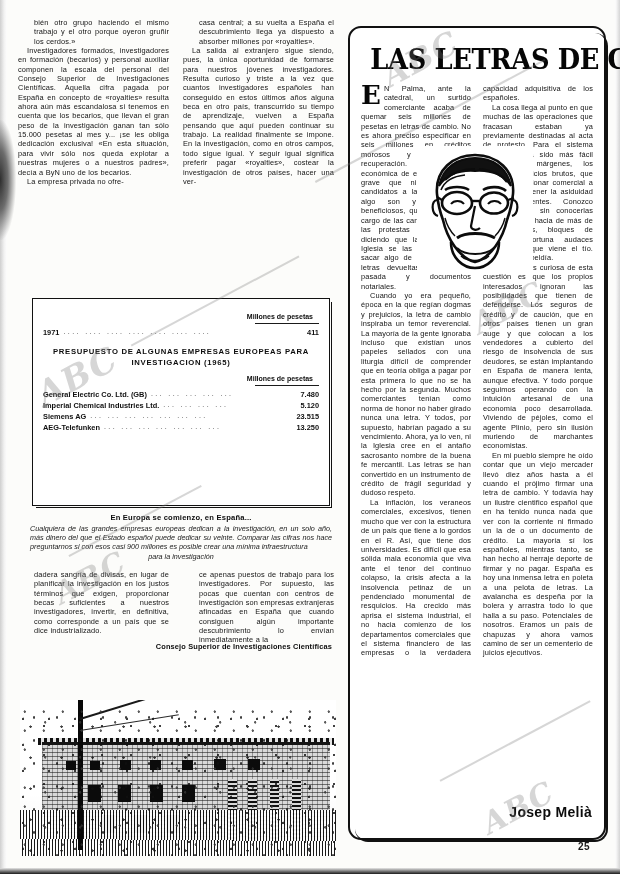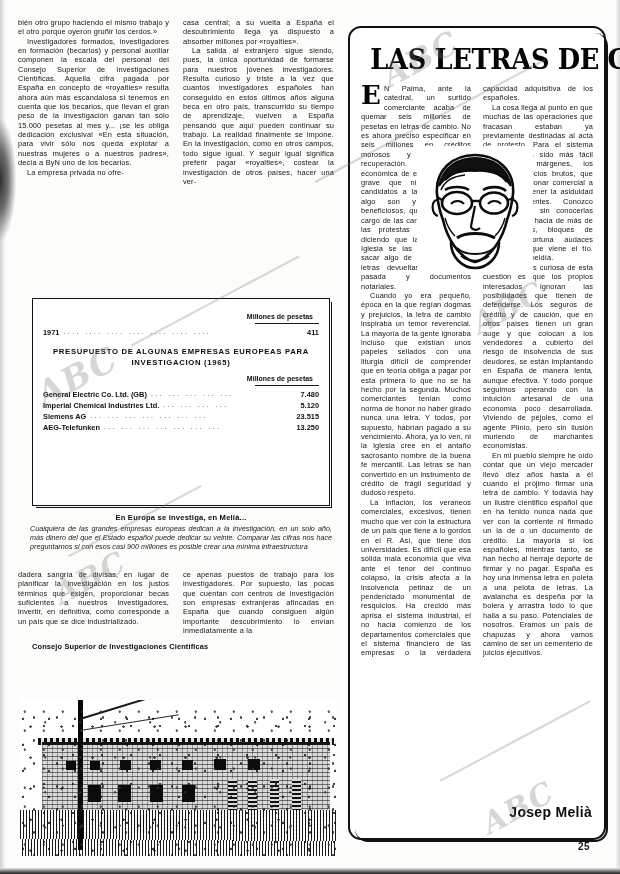--- a/index.html
+++ b/index.html
@@ -66,21 +66,21 @@
   .txtcol {
     font-size: 7.4px;
     line-height: 9.35px;
     text-align: justify;
     hyphens: auto;
     color: #141414;
     letter-spacing: .12px;
     word-spacing: .2px;
   }
   .txtcol p { margin: 0; text-indent: 9px; }
-  .txtcol p.noind { text-indent: 0; }
+  .txtcol p.noind { text-indent: 0; margin-left: 16px; }
 
   .top-cols {
     position: absolute;
     left: 4px; top: 8px;
     width: 316px; height: 272px;
     display: flex;
     gap: 14px;
   }
   .top-cols .col { width: 151px; }
 
@@ -187,21 +187,21 @@
     display: flex;
     gap: 14px;
   }
   .bottom-cols .col { width: 151px; }
 
   
   #photo-caption {
     position: absolute;
     left: 18px; top: 632px;
     width: 300px;
-    text-align: left;
+    text-align: right;
   }
   #photo-caption .pc-head {
     font-size: 7.4px;
     font-weight: 700;
     letter-spacing: .15px;
   }
   #photo-caption .pc-sub {
     font-size: 7.2px;
     font-style: italic;
     line-height: 9px;
@@ -432,23 +432,24 @@
           <span class="val">23.515</span>
         </div>
         <div class="stat-row">
           <span class="nm">AEG-Telefunken</span>
           <span class="dots">... ... ... ... ... ... ...</span>
           <span class="val">13.250</span>
         </div>
       </div>
 
       <div id="table-caption">
-        <div class="cap-head">En Europa se investiga, en Melià...</div>
+        <div class="cap-head">En Europa se comienzo, en España...</div>
         <div class="cap-body">
           <span>Cualquiera de las grandes empresas europeas dedican a la investigación, en un solo año, más dinero del que el Estado español puede dedicar su velnte. Comparar las cifras nos hace preguntarnos si con esos casi 900 millones es posible crear una mínima infraestructura</span>
+          <span class="last">para la investigación</span>
         </div>
       </div>
 
       <div class="bottom-cols">
         <div class="col txtcol">
           <p class="noind">dadera sangría de divisas, en lugar de planificar la investigación en los justos términos que exigen, proporcionar becas suficientes a nuestros investigadores, invertir, en definitiva, como corresponde a un país que se dice industrializado.</p>
         </div>
         <div class="col txtcol">
           <p class="noind">ce apenas puestos de trabajo para los investigadores. Por supuesto, las pocas que cuentan con centros de investigación son empresas extranjeras afincadas en España que cuando consiguen algún importante descubrimiento lo envían inmediatamente a la</p>
         </div>

